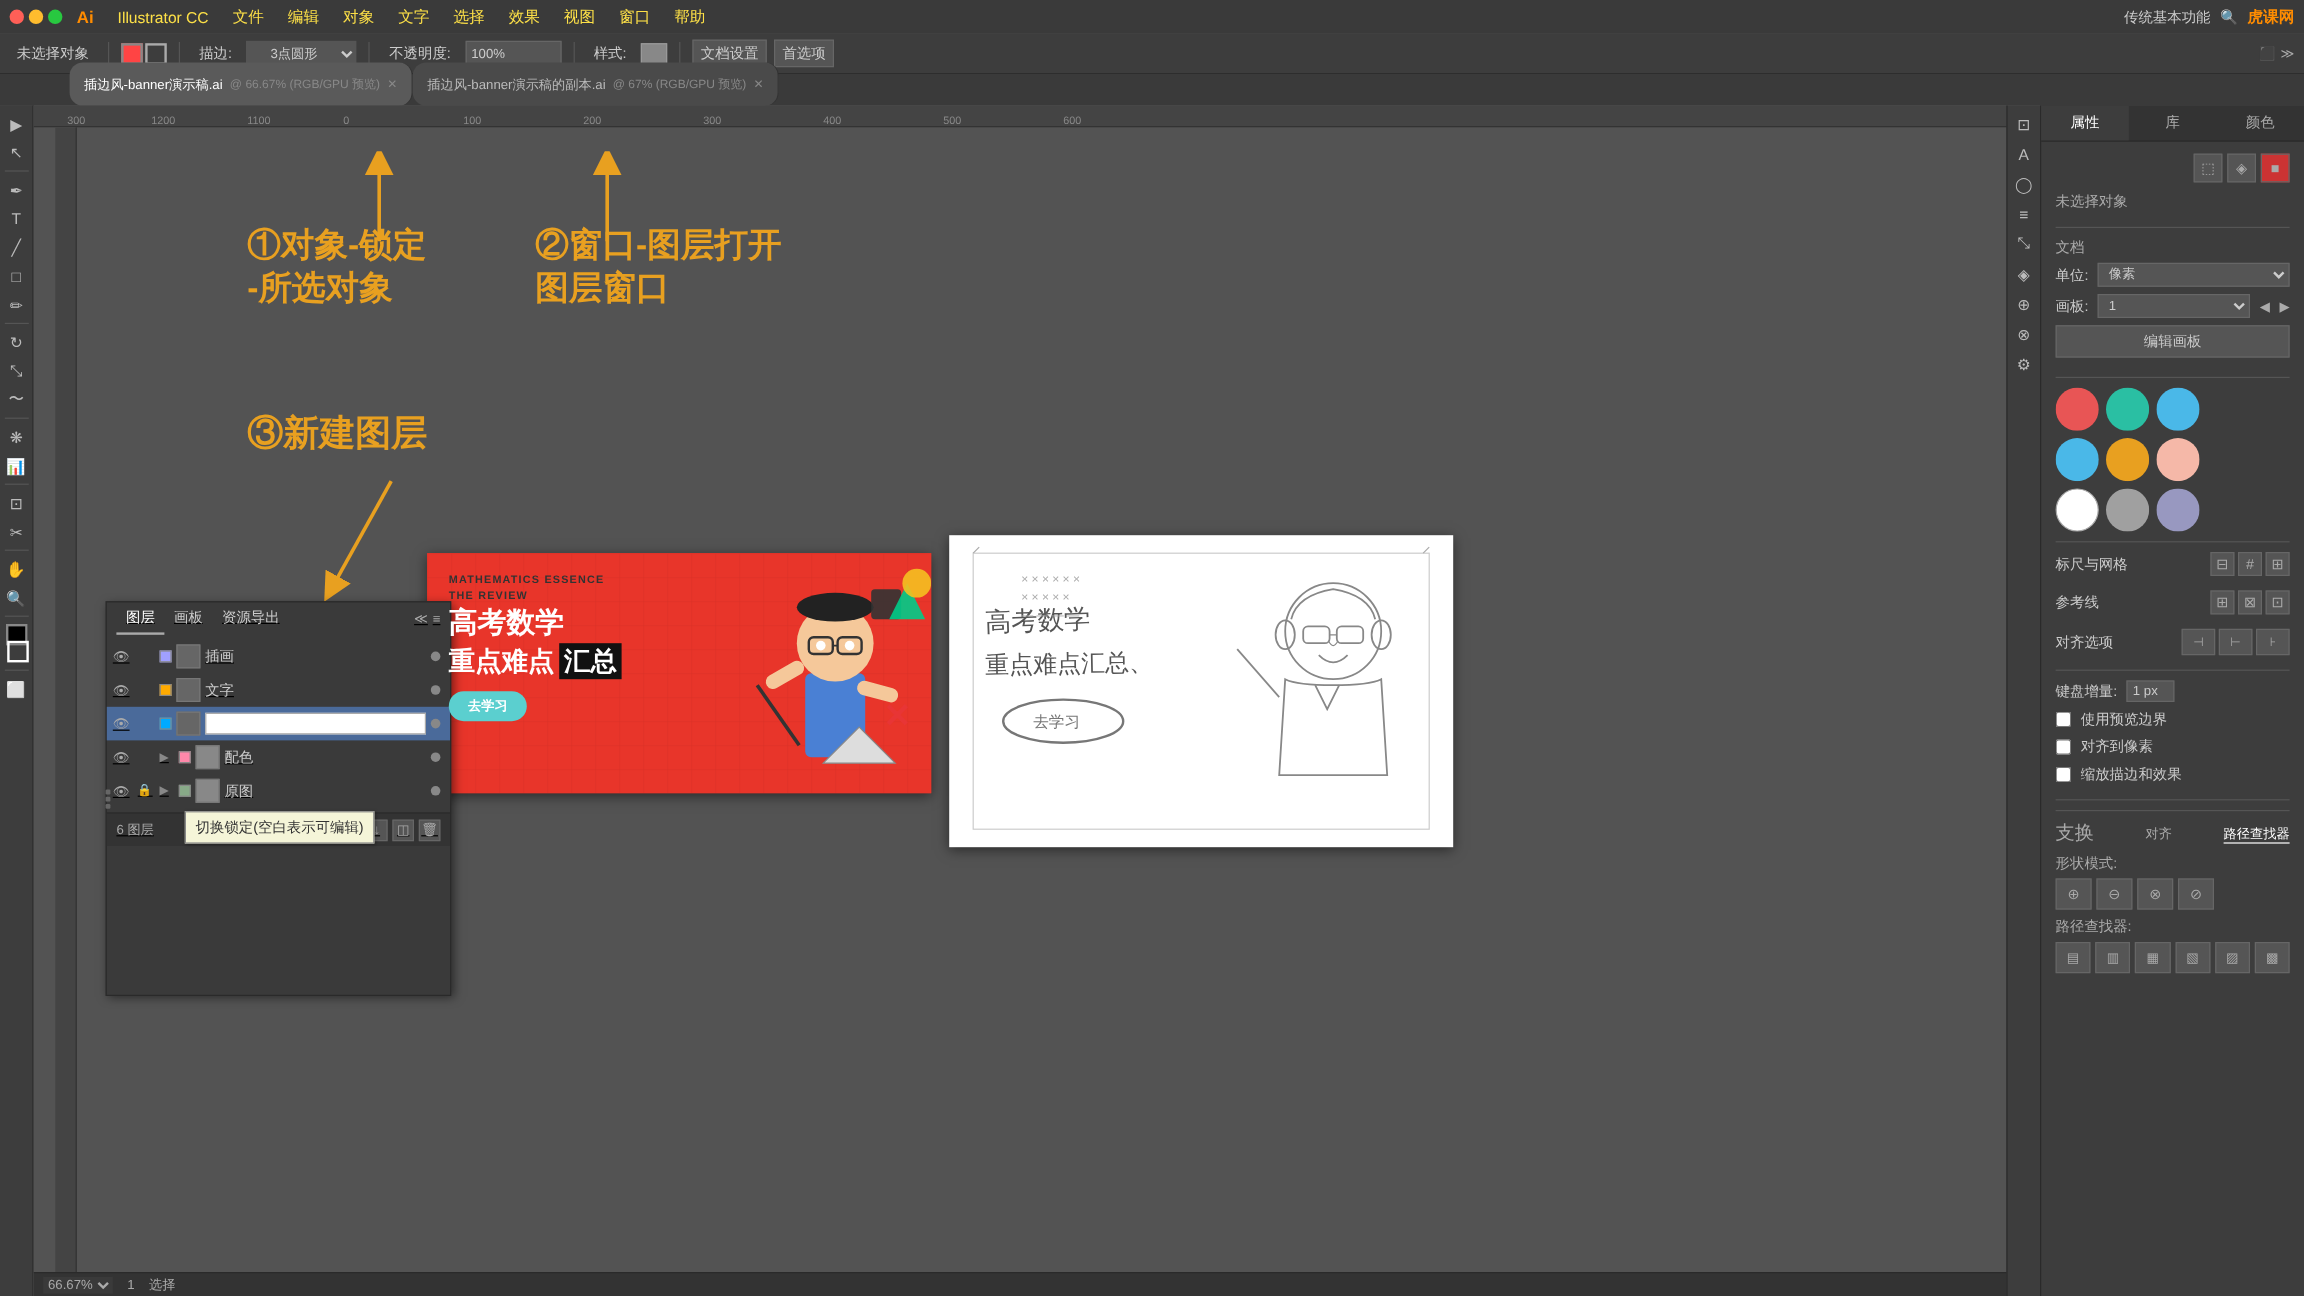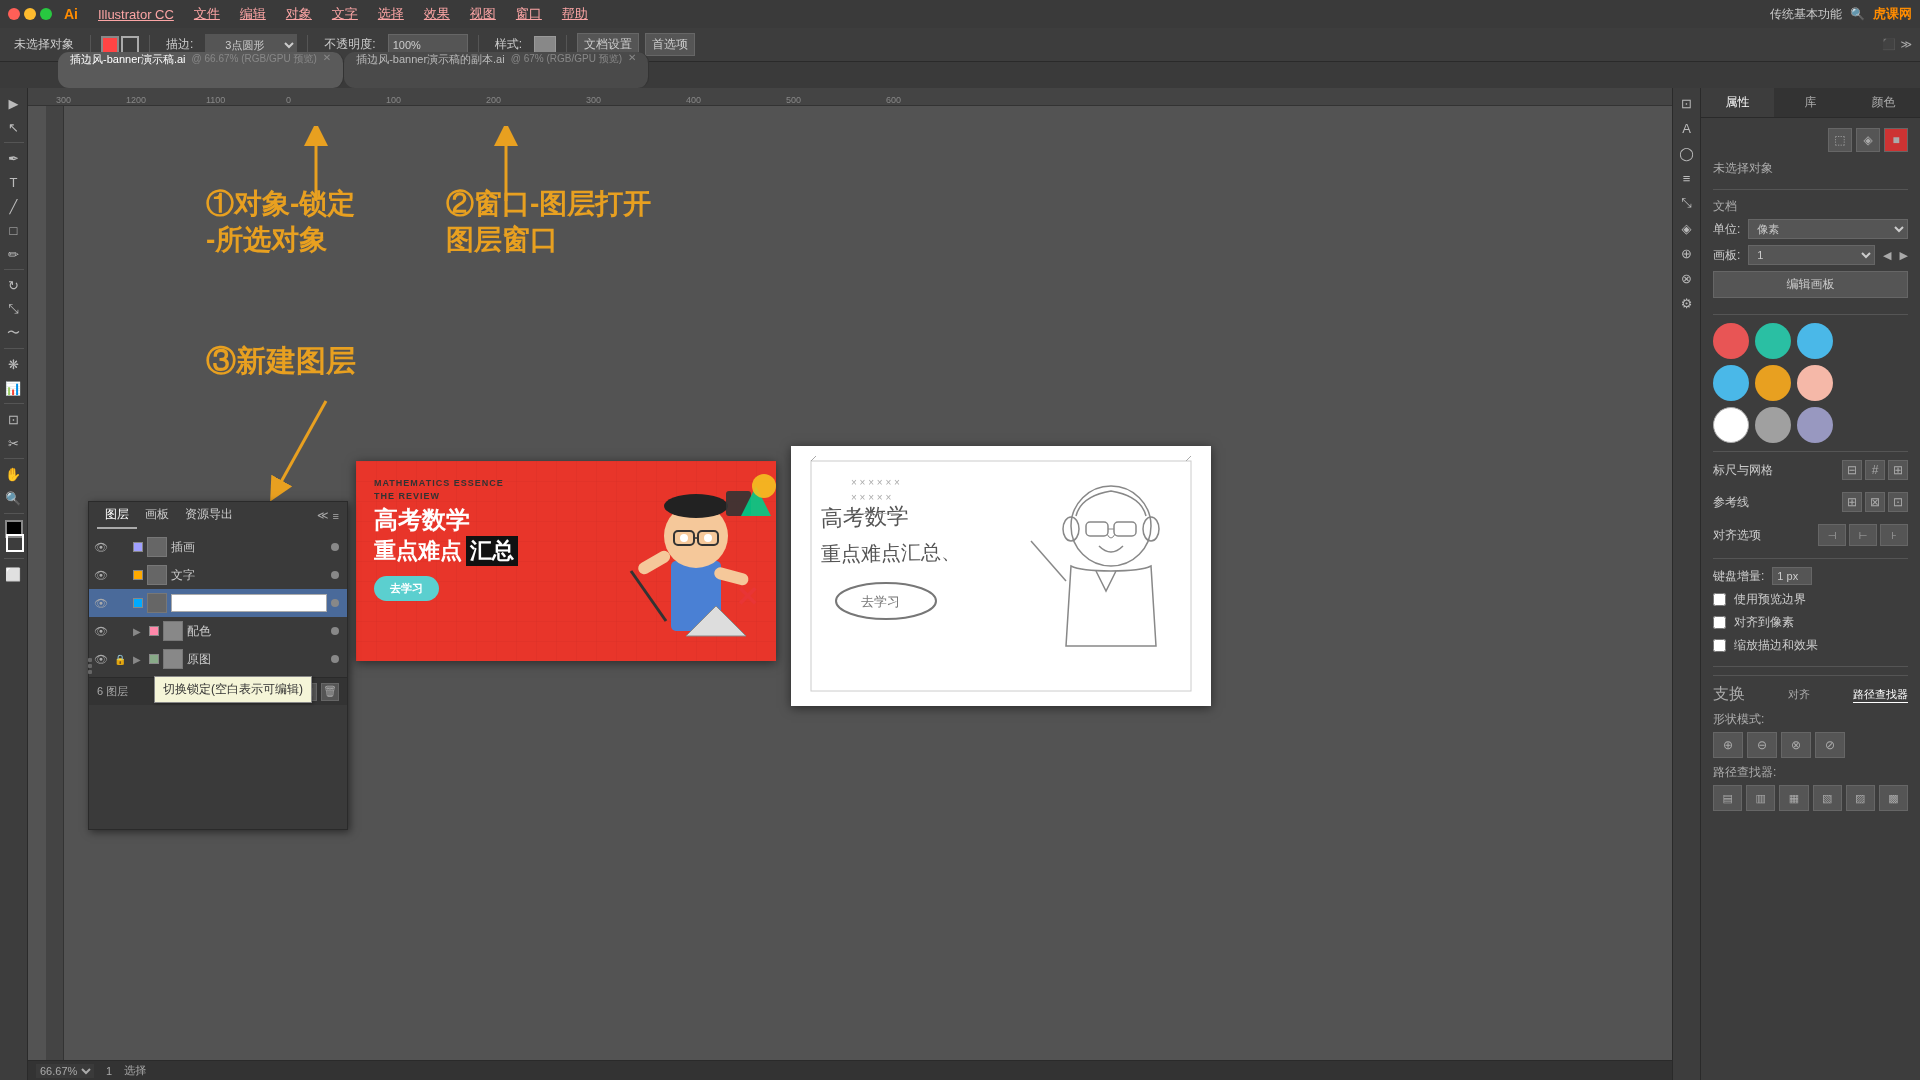--- a/index.html
+++ b/index.html
@@ -8,39 +8,39 @@
     
     #menu-bar {
       width: 100%; height: 28px; background: #3a3a3a; display: flex; align-items: center;
       padding: 0 8px; gap: 4px; position: relative; z-index: 100;
     }
     .traffic-light { width: 12px; height: 12px; border-radius: 50%; display: inline-block; cursor: pointer; }
     .tl-red { background: #ff5f57; }
     .tl-yellow { background: #febc2e; }
     .tl-green { background: #28c840; }
     .ai-logo { color: #ff8c00; font-weight: bold; font-size: 14px; margin: 0 8px; }
-    .menu-item { color: #fca5a5; font-size: 13px; padding: 0 8px; cursor: pointer; text-decoration: underline; }
+    .menu-item { color: #fde047; font-size: 13px; padding: 0 8px; cursor: pointer; }
     .menu-right { margin-left: auto; display: flex; align-items: center; gap: 8px; }
     .menu-right-text { color: #ccc; font-size: 12px; }
 
     
     #toolbar {
       width: 100%; height: 34px; background: #3d3d3d; display: flex; align-items: center;
       padding: 0 8px; gap: 6px; border-bottom: 1px solid #2a2a2a;
     }
     .tb-item { color: #ccc; font-size: 12px; padding: 2px 6px; cursor: pointer; display: flex; align-items: center; gap: 3px; }
     .tb-separator { width: 1px; height: 20px; background: #555; margin: 0 4px; }
     .tb-select { background: #555; color: #ccc; border: none; font-size: 11px; padding: 2px 16px; cursor: pointer; height: 22px; }
     .tb-input { background: #555; color: #ccc; border: 1px solid #666; font-size: 11px; padding: 1px 4px; width: 80px; height: 22px; }
 
     
     #tabs-bar {
       height: 26px; background: #3a3a3a; display: flex; align-items: flex-end; padding-left: 40px;
     }
-    .tab { height: 36px; background: #4a4a4a; color: #bbb; font-size: 11px; padding: 0 12px; display: flex; align-items: flex-start; gap: 6px; cursor: pointer; border-right: 1px solid #333; border-radius: 11px; }
+    .tab { height: 36px; background: #4a4a4a; color: #bbb; font-size: 11px; padding: 0 12px; display: flex; align-items: center; gap: 6px; cursor: pointer; border-right: 1px solid #333; border-radius: 11px; }
     .tab.active { background: #5a5a5a; color: #fff; }
     .tab-close { color: #888; font-size: 10px; cursor: pointer; }
 
     
     #main { display: flex; width: 100%; height: calc(1080px - 28px - 34px - 26px); }
 
     
     #left-tools {
       width: 28px; background: #3d3d3d; display: flex; flex-direction: column; align-items: center;
       padding: 4px 0; gap: 2px; border-right: 1px solid #2a2a2a;
@@ -73,22 +73,22 @@
     #sketch-canvas {
       left: 760px; top: 350px; width: 410px; height: 250px;
       background: white;
     }
 
     
     .banner-content { width: 100%; height: 100%; position: relative; overflow: hidden; background: #e8352a; }
 
     
     #layers-panel {
-      position: absolute; left: 40px; bottom: 230px; width: 260px; background: #3a3a3a;
-      border: 1px solid #2a2a2a; box-shadow: 2px 2px 8px rgba(0,0,0,0.5);
+      position: absolute; left: 40px; bottom: 230px; width: 288px; background: #3a3a3a;
+      border: 1px solid #2a2a2a; box-shadow: 2px 2px 8px rgba(0,0,0,0.5); text-decoration: underline;
     }
     .panel-tab { color: #ccc; font-size: 12px; padding: 4px 8px; cursor: pointer; }
     .panel-tab.active { color: #fff; border-bottom: 2px solid #aaa; }
     #layers-panel-body { padding: 4px 0; }
     .layer-row { height: 28px; display: flex; align-items: center; padding: 0 4px; gap: 4px; cursor: pointer; }
     .layer-row.active { background: #4a6a9a; }
     .layer-eye { width: 16px; height: 16px; display: flex; align-items: center; justify-content: center; color: #aaa; font-size: 11px; }
     .layer-lock { width: 16px; height: 16px; display: flex; align-items: center; justify-content: center; color: #aaa; font-size: 10px; }
     .layer-name { flex: 1; color: #ccc; font-size: 12px; }
     .layer-dot { width: 8px; height: 8px; border-radius: 50%; background: #888; margin-right: 4px; }

